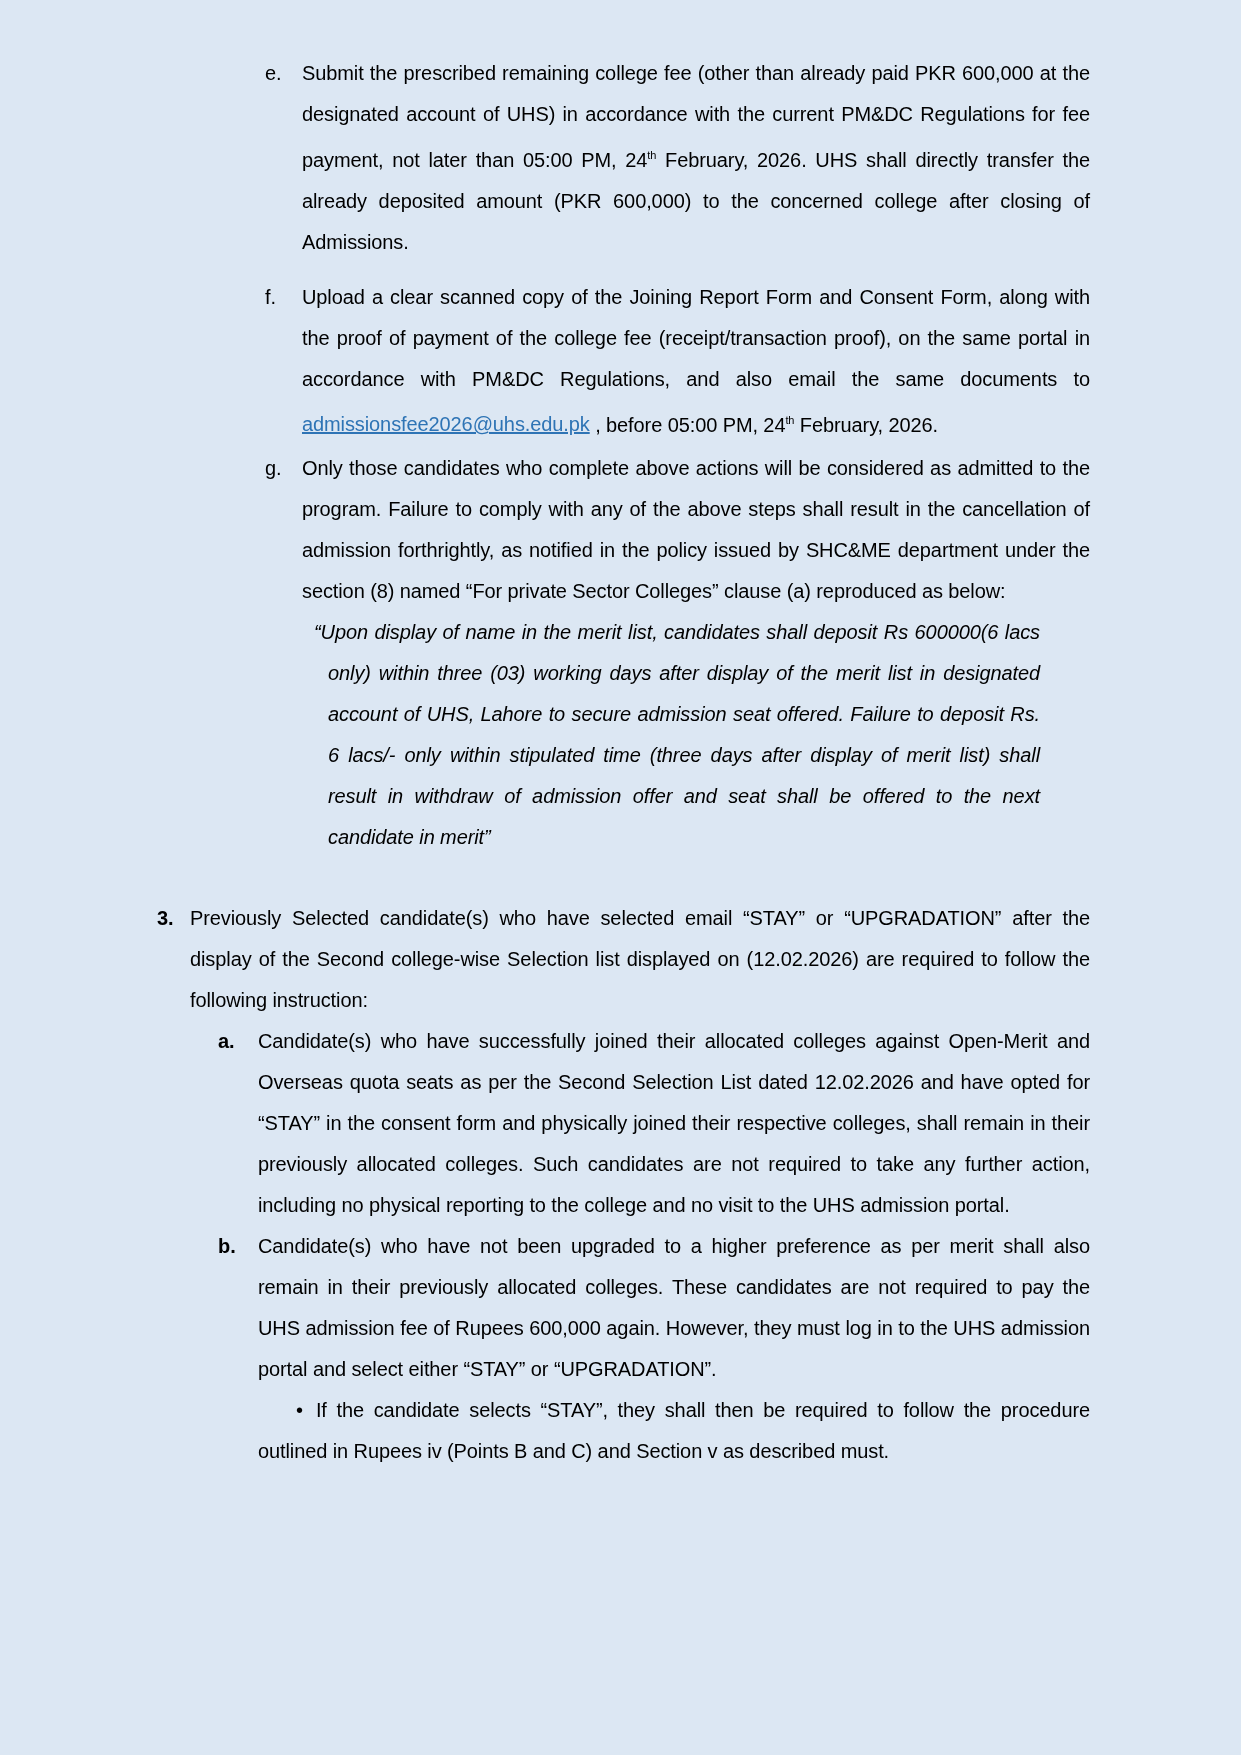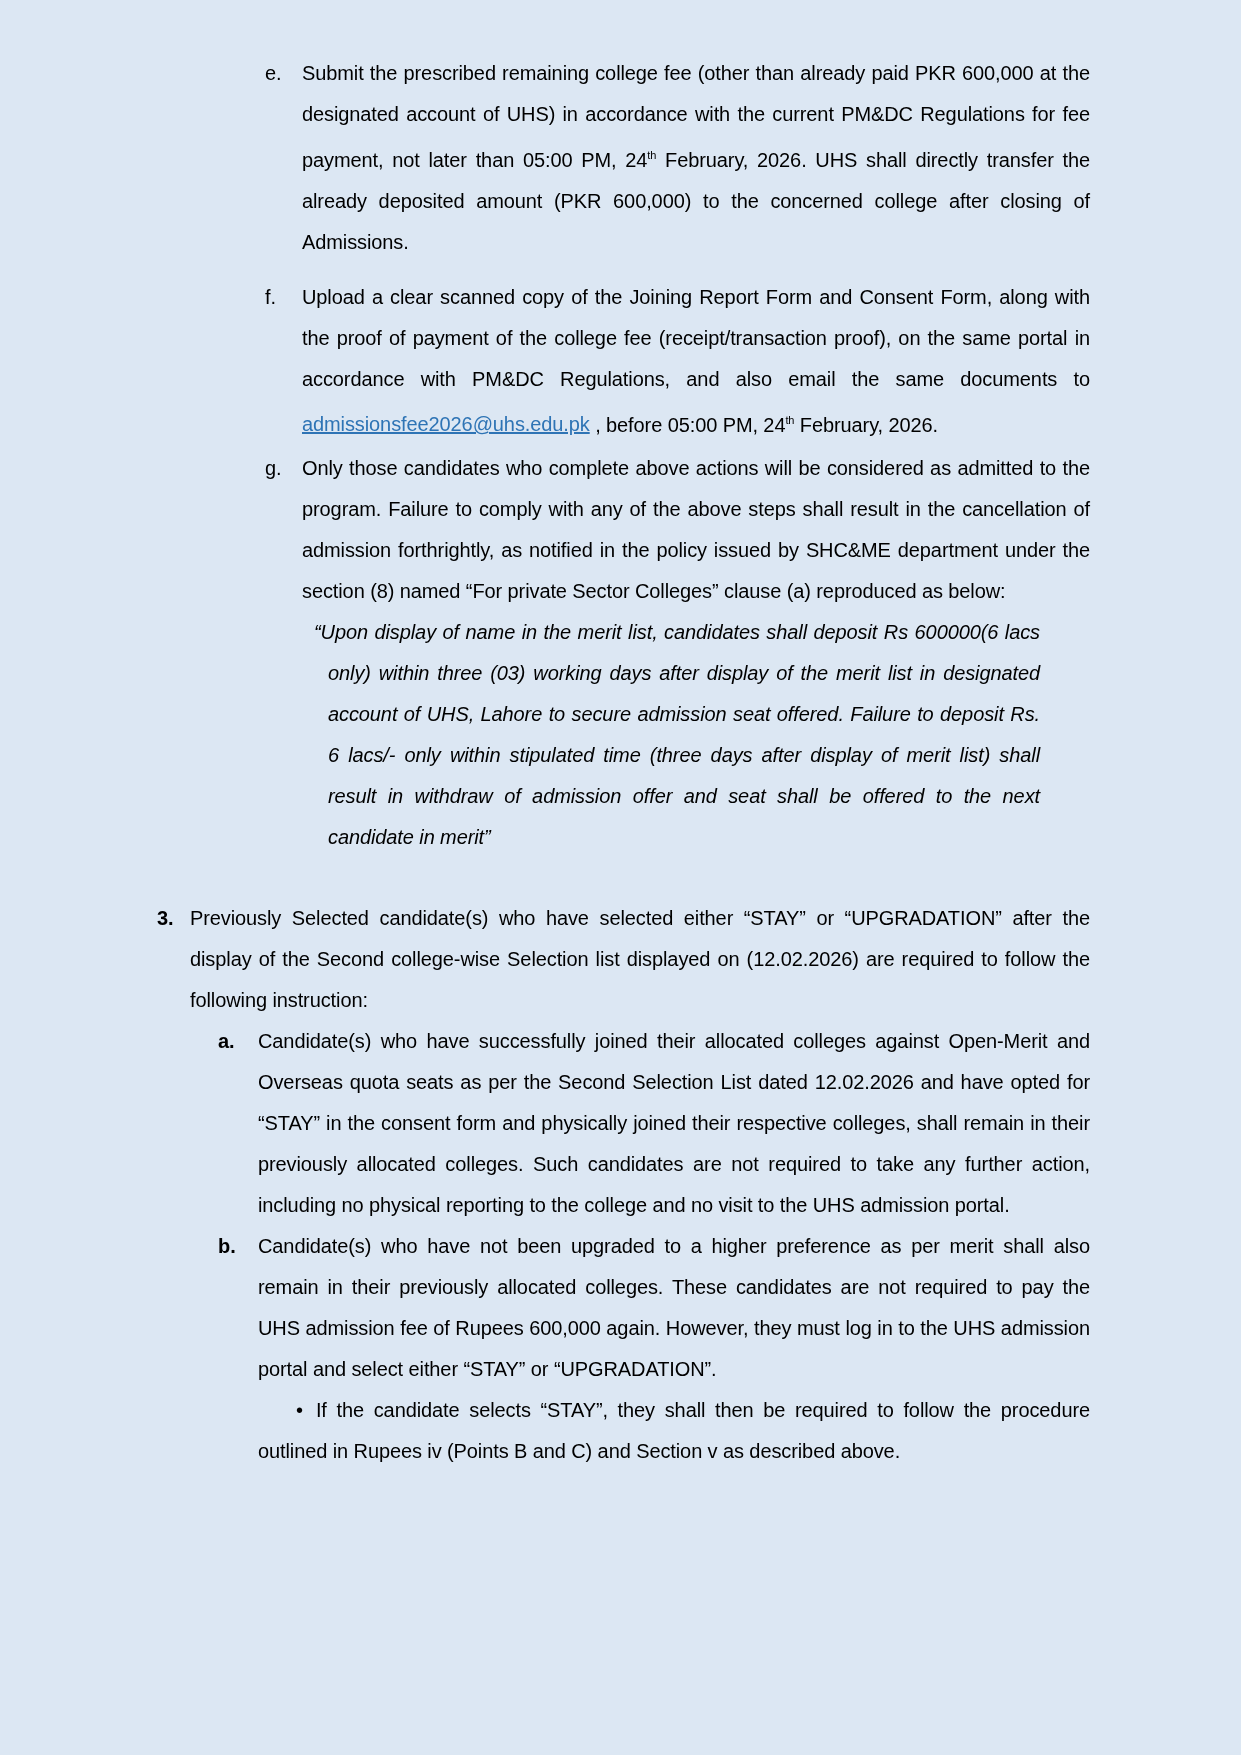--- a/index.html
+++ b/index.html
@@ -84,31 +84,31 @@
       <span class="marker">g.</span>
       <p class="para"><span>Only those candidates who complete above actions will be considered as admitted to the program. Failure to comply with any of the above steps shall result in the cancellation of admission forthrightly, as notified in the policy issued by SHC&amp;ME department under the section (8) named “For private Sector Colleges” clause (a) reproduced as below</span><span class="bold">:</span></p>
     </div>
 
     <div class="item quote-block">
       <p class="para"><span>“Upon display of name in the merit list, candidates shall deposit Rs 600000(6 lacs only) within three (03) working days after display of the merit list in designated account of UHS, Lahore to secure admission seat offered. Failure to deposit Rs. 6 lacs/- only within stipulated time (three days after display of merit list) shall result in withdraw of admission offer and seat shall be offered to the next candidate in merit”</span></p>
     </div>
 
     <div class="item lvl-num item-3">
       <span class="marker">3.</span>
-      <p class="para"><span class="bold">Previously Selected candidate(s)</span><span> who have selected either </span><span class="bold">“STAY” or “UPGRADATION”</span><span> after the display of the Second college-wise Selection list displayed on (12.02.2026) are required to follow the following instruction:</span></p>
+      <p class="para"><span class="bold">Previously Selected candidate(s)</span><span> who have selected email </span><span class="bold">“STAY” or “UPGRADATION”</span><span> after the display of the Second college-wise Selection list displayed on (12.02.2026) are required to follow the following instruction:</span></p>
     </div>
 
     <div class="item lvl-alpha">
       <span class="marker">a.</span>
       <p class="para"><span>Candidate(s) who have successfully </span><span class="bold">joined</span><span> their allocated colleges against Open-Merit and Overseas quota seats as per the Second Selection List dated 12.02.2026 and have opted for “</span><span class="bold">STAY</span><span>” in the consent form and physically joined their respective colleges, shall remain in their previously allocated colleges. Such candidates are not required to take any further action, including no physical reporting to the college and no visit to the UHS admission portal.</span></p>
     </div>
 
     <div class="item lvl-alpha">
       <span class="marker">b.</span>
       <p class="para"><span>Candidate(s) who have not been upgraded to a higher preference as per merit shall also remain in their previously allocated colleges. These candidates are not required to pay the UHS admission fee of Rupees 600,000 again. However, they must log in to the UHS admission portal and select either “STAY” or “UPGRADATION”.</span></p>
     </div>
 
     <div class="item lvl-bullet">
-      <p class="para"><span class="bullet-marker">•</span><span><span>If the candidate selects “</span><span class="bold">STAY</span><span>”, they shall then be required to follow the procedure outlined in </span><span class="bold">Rupees iv (Points B and C) and Section v</span><span> as described above.</span></span></p>
+      <p class="para"><span class="bullet-marker">•</span><span><span>If the candidate selects “</span><span class="bold">STAY</span><span>”, they shall then be required to follow the procedure outlined in </span><span class="bold">Rupees iv (Points B and C) and Section v</span><span> as described must.</span></span></p>
     </div>
 
   </div>
 </div>
 
 </body></html>

